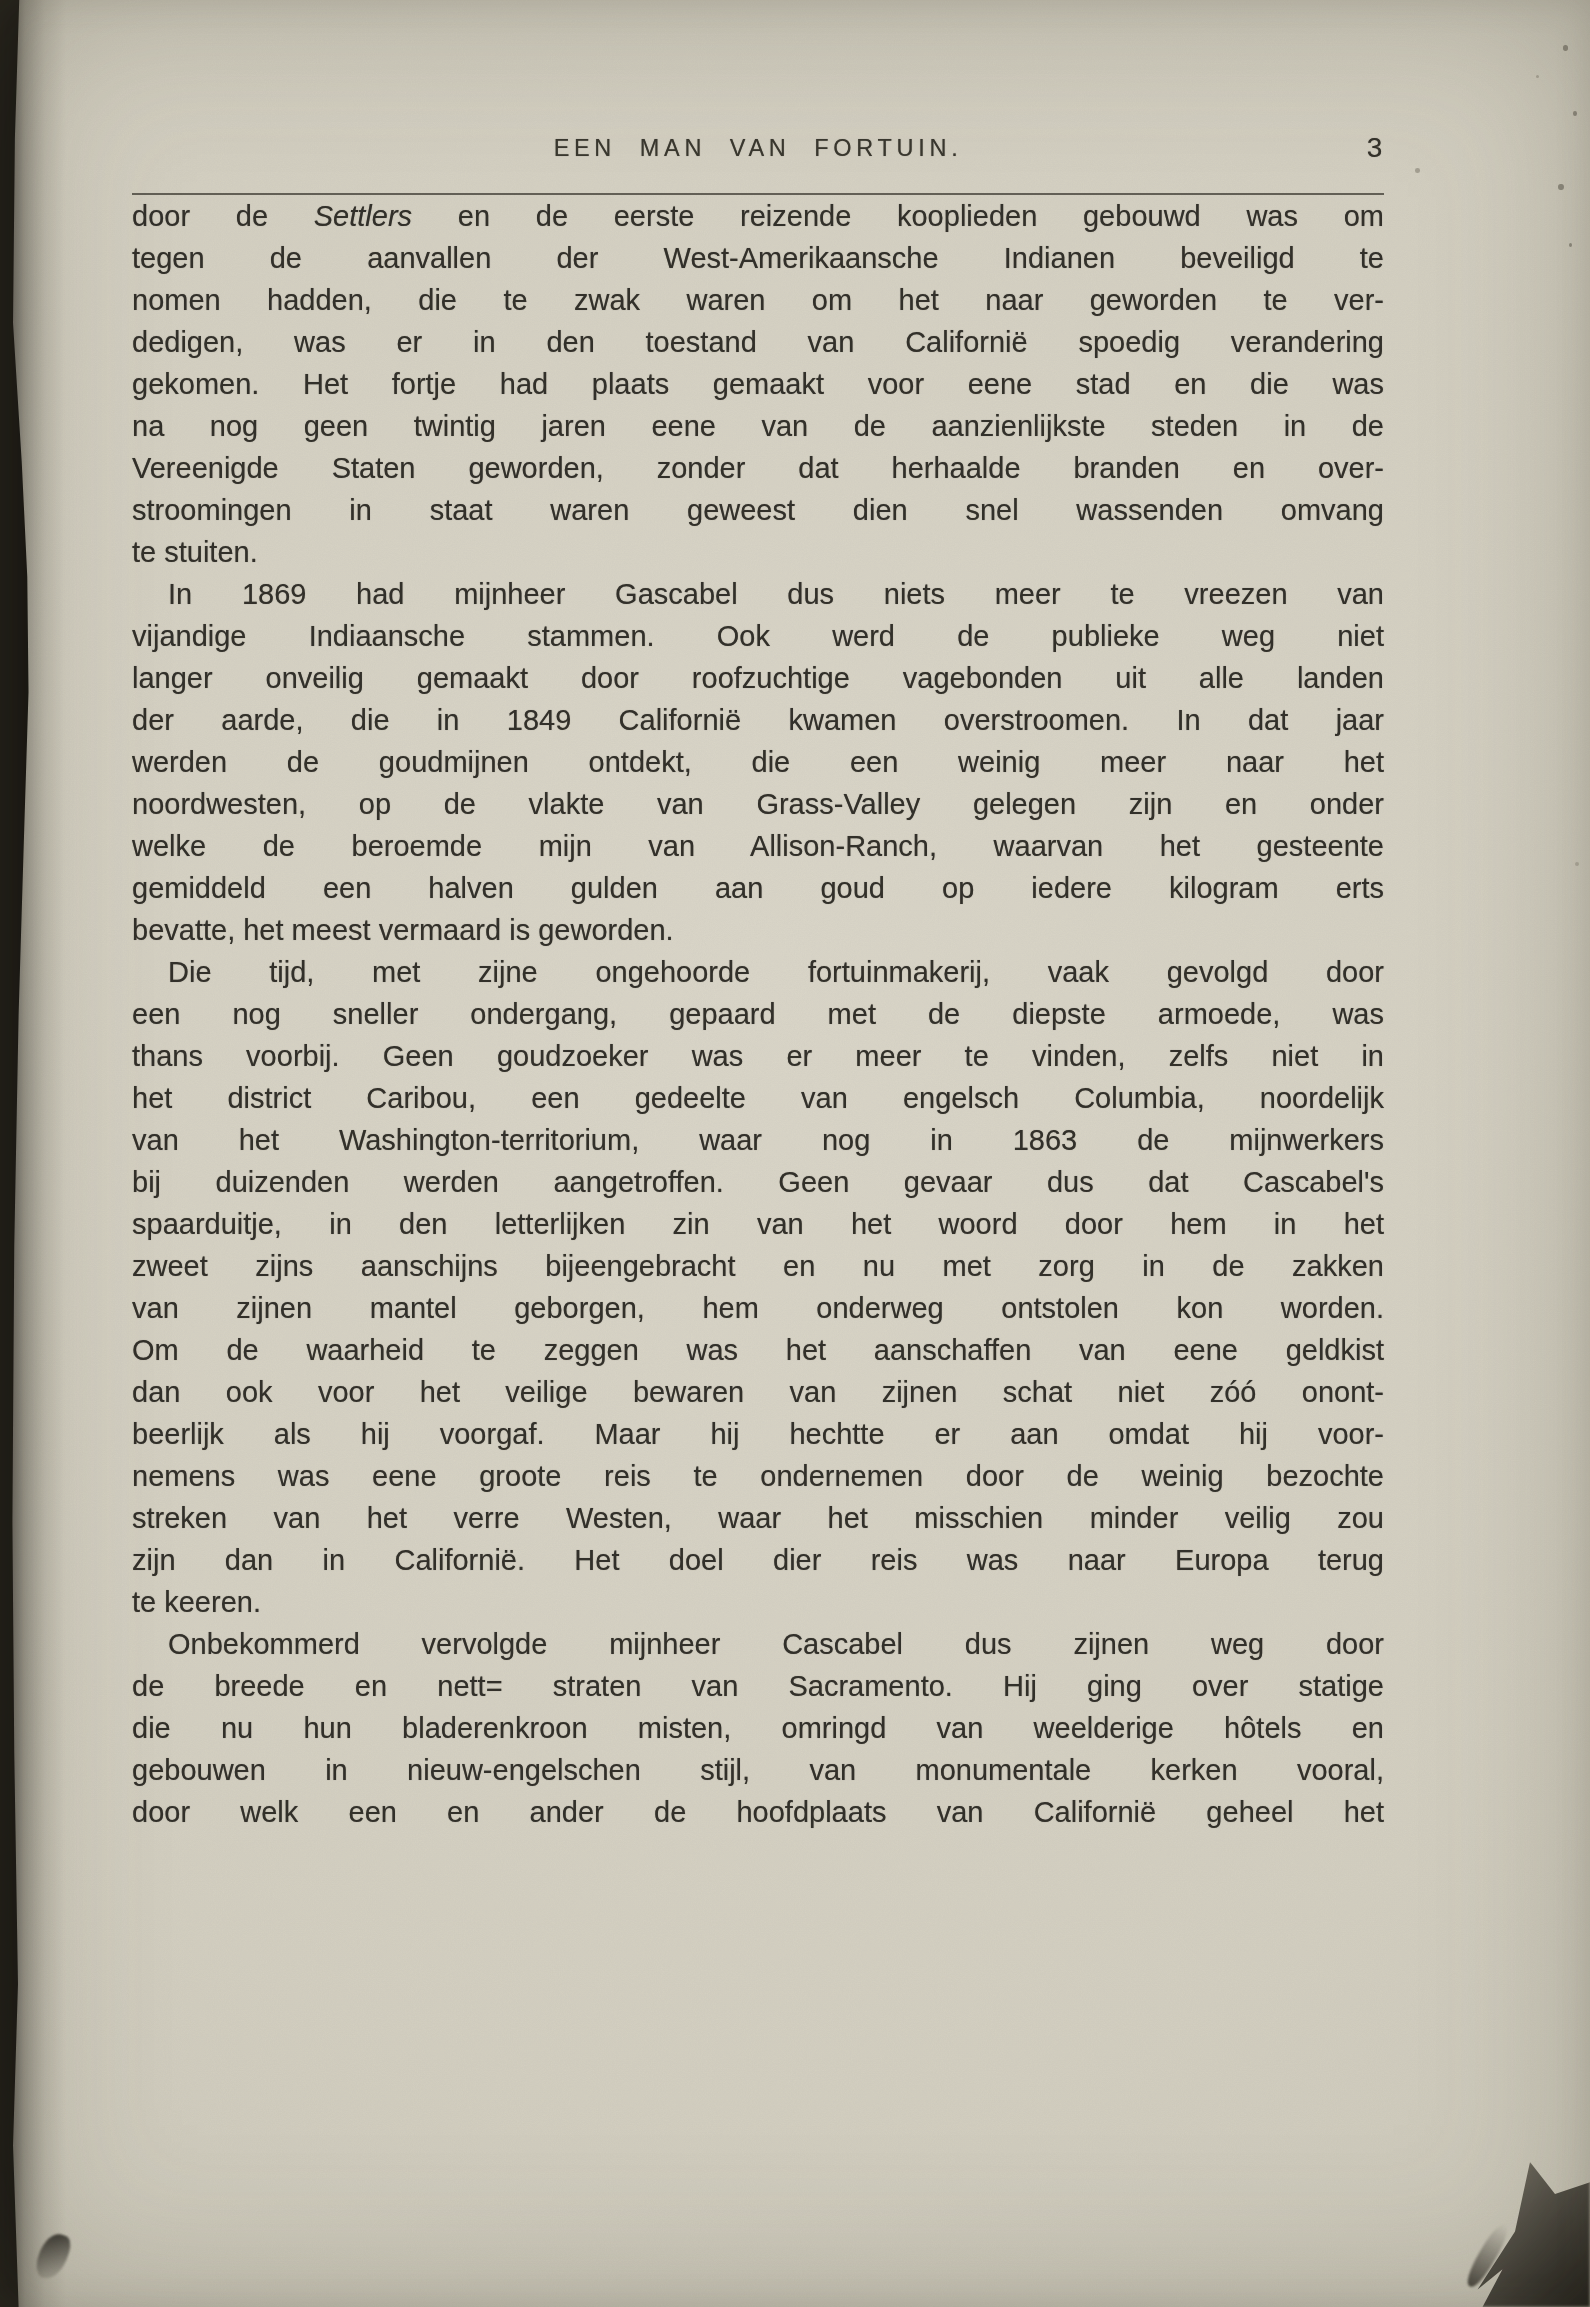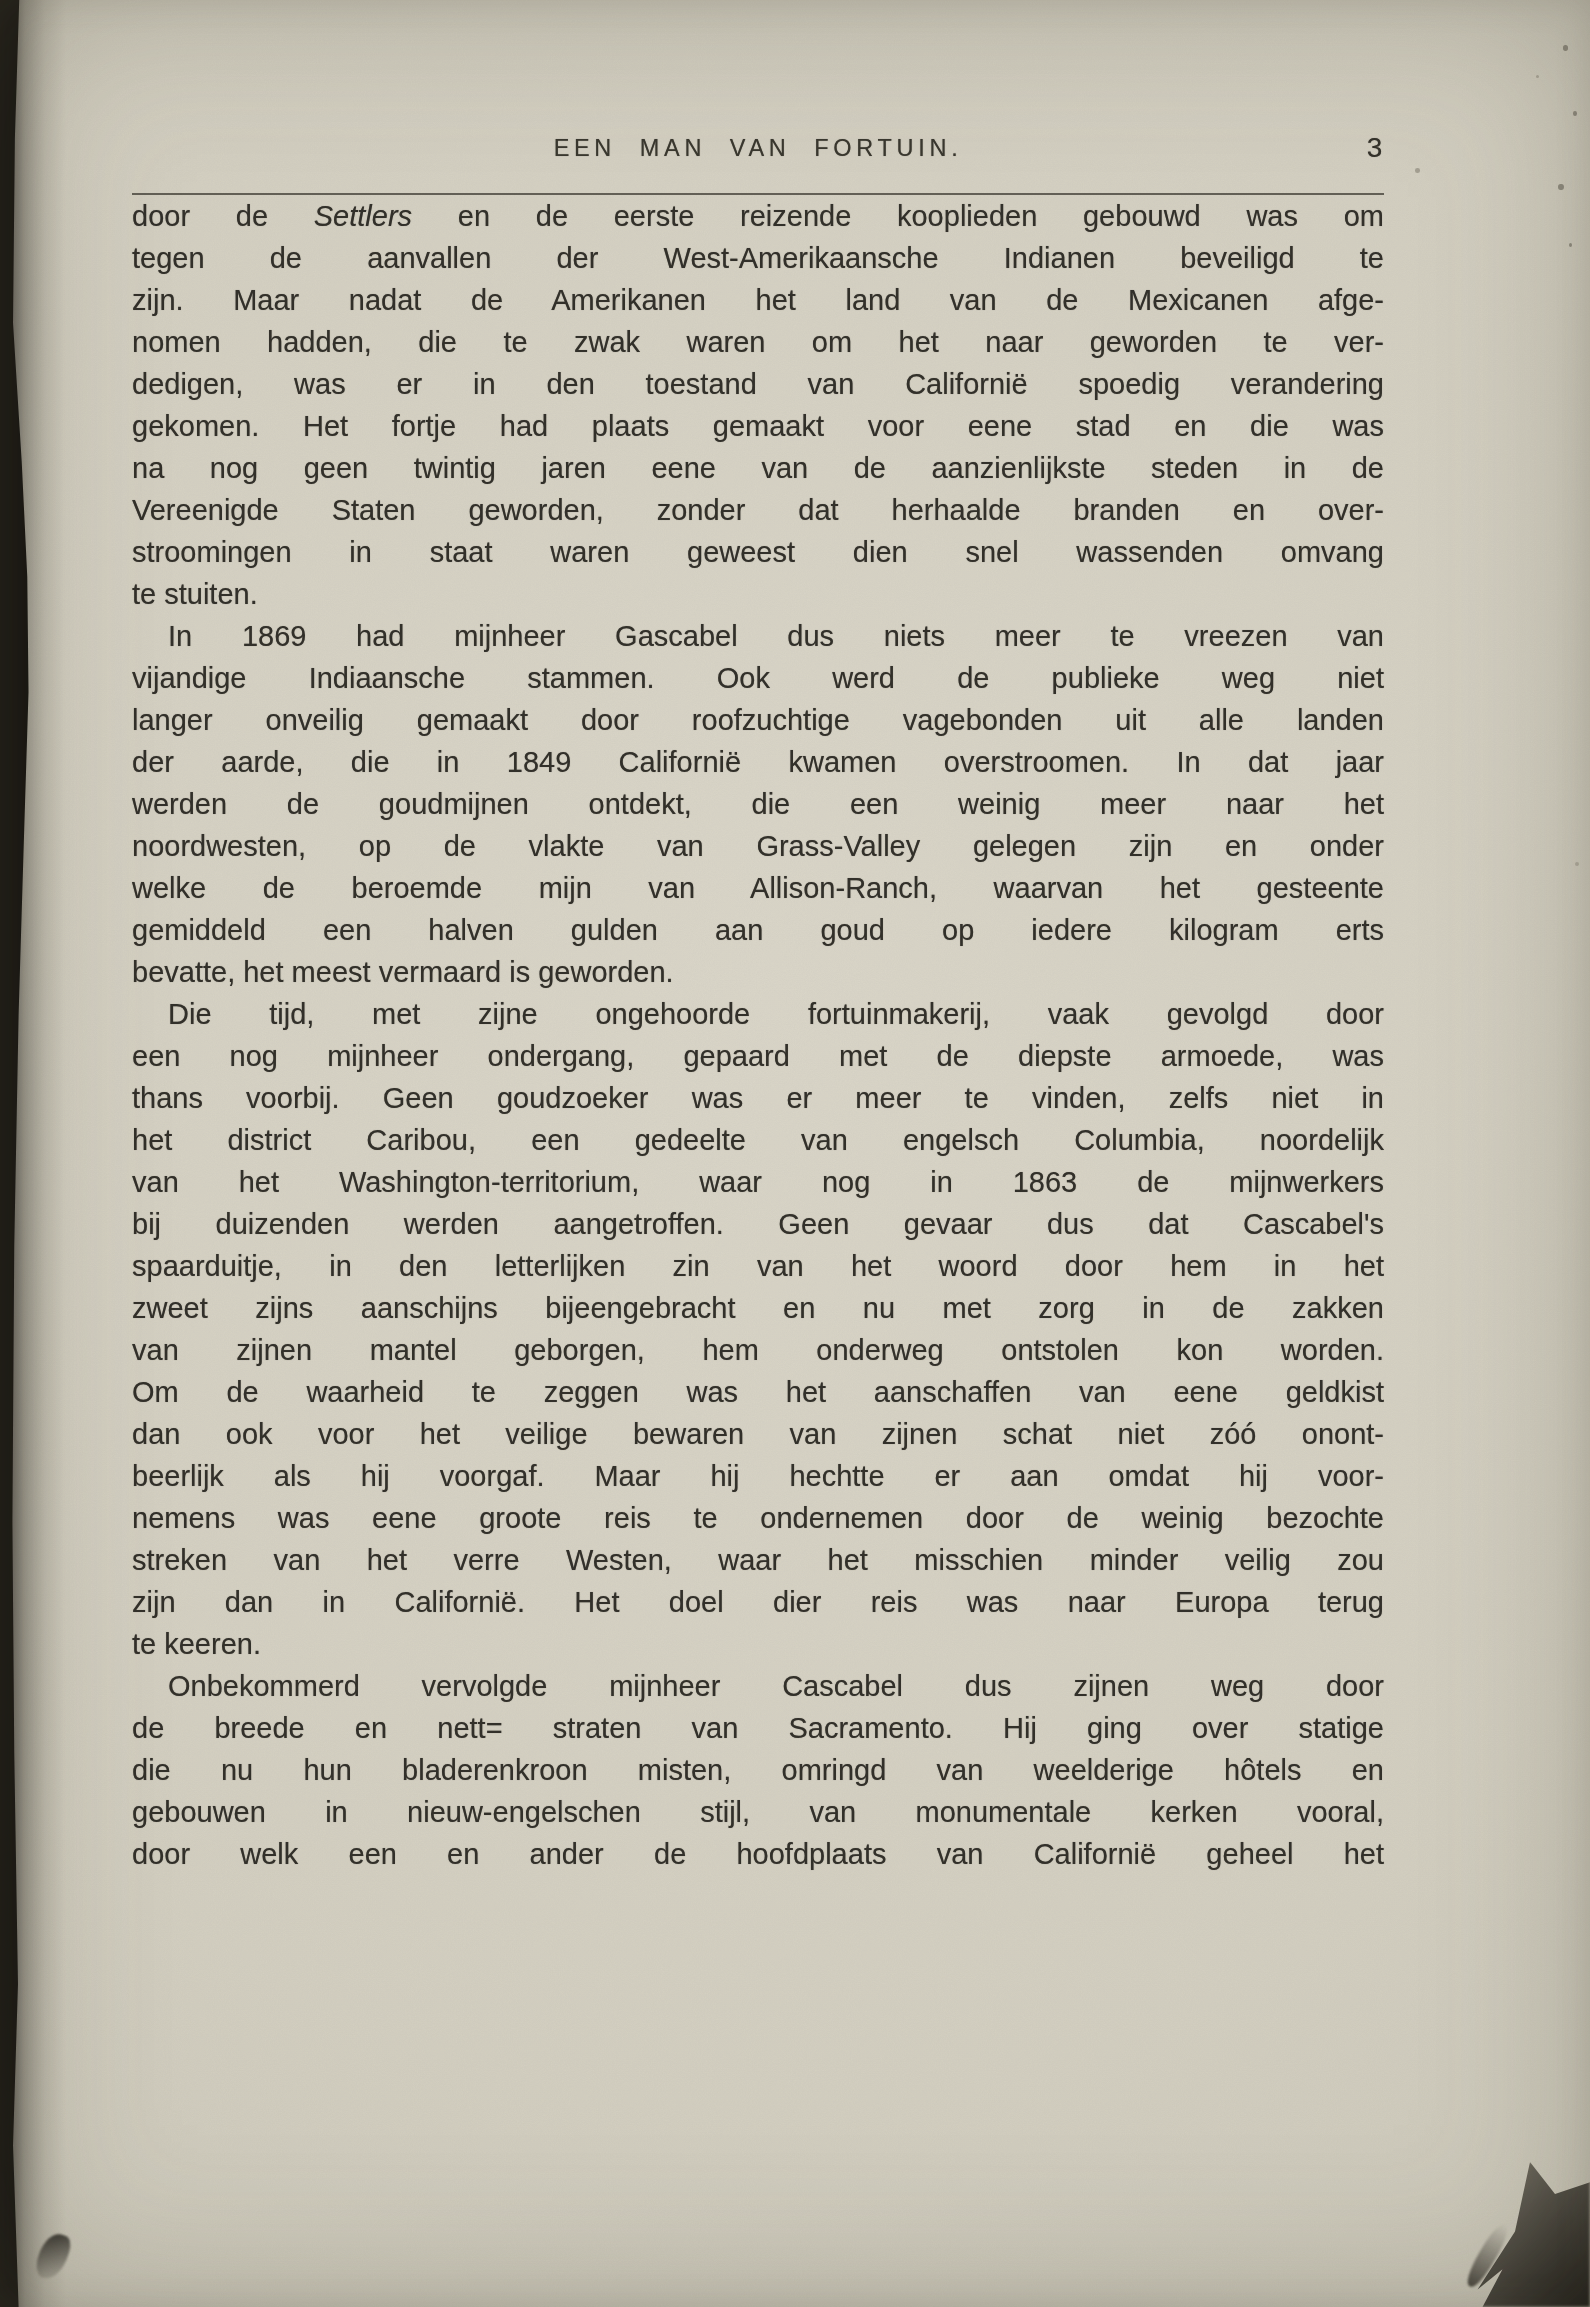--- a/index.html
+++ b/index.html
@@ -149,21 +149,20 @@
   <div class="column">
     <div class="header">
       <div class="header-title">EEN MAN VAN FORTUIN.</div>
       <div class="page-number">3</div>
     </div>
     <div class="rule"></div>
     <div class="body-text">
         <div class="paragraph">
           <div class="line"><span>door de </span><span class="italic">Settlers</span><span> en de eerste reizende kooplieden gebouwd was om</span></div>
           <div class="line">tegen de aanvallen der West-Amerikaansche Indianen beveiligd te</div>
-          <div class="line">zijn. Maar nadat de Amerikanen het land van de Mexicanen afge-</div>
           <div class="line">nomen hadden, die te zwak waren om het naar geworden te ver-</div>
           <div class="line">dedigen, was er in den toestand van Californië spoedig verandering</div>
           <div class="line">gekomen. Het fortje had plaats gemaakt voor eene stad en die was</div>
           <div class="line">na nog geen twintig jaren eene van de aanzienlijkste steden in de</div>
           <div class="line">Vereenigde Staten geworden, zonder dat herhaalde branden en over-</div>
           <div class="line">stroomingen in staat waren geweest dien snel wassenden omvang</div>
           <div class="line lastline">te stuiten.</div>
         </div>
         <div class="paragraph">
           <div class="line indent">In 1869 had mijnheer Gascabel dus niets meer te vreezen van</div>
@@ -171,21 +170,21 @@
           <div class="line">langer onveilig gemaakt door roofzuchtige vagebonden uit alle landen</div>
           <div class="line">der aarde, die in 1849 Californië kwamen overstroomen. In dat jaar</div>
           <div class="line">werden de goudmijnen ontdekt, die een weinig meer naar het</div>
           <div class="line">noordwesten, op de vlakte van Grass-Valley gelegen zijn en onder</div>
           <div class="line">welke de beroemde mijn van Allison-Ranch, waarvan het gesteente</div>
           <div class="line">gemiddeld een halven gulden aan goud op iedere kilogram erts</div>
           <div class="line lastline">bevatte, het meest vermaard is geworden.</div>
         </div>
         <div class="paragraph">
           <div class="line indent">Die tijd, met zijne ongehoorde fortuinmakerij, vaak gevolgd door</div>
-          <div class="line">een nog mijnheer ondergang, gepaard met de diepste armoede, was</div>
+          <div class="line">een nog sneller ondergang, gepaard met de diepste armoede, was</div>
           <div class="line">thans voorbij. Geen goudzoeker was er meer te vinden, zelfs niet in</div>
           <div class="line">het district Caribou, een gedeelte van engelsch Columbia, noordelijk</div>
           <div class="line">van het Washington-territorium, waar nog in 1863 de mijnwerkers</div>
           <div class="line">bij duizenden werden aangetroffen. Geen gevaar dus dat Cascabel's</div>
           <div class="line">spaarduitje, in den letterlijken zin van het woord door hem in het</div>
           <div class="line">zweet zijns aanschijns bijeengebracht en nu met zorg in de zakken</div>
           <div class="line">van zijnen mantel geborgen, hem onderweg ontstolen kon worden.</div>
           <div class="line">Om de waarheid te zeggen was het aanschaffen van eene geldkist</div>
           <div class="line">dan ook voor het veilige bewaren van zijnen schat niet zóó onont-</div>
           <div class="line">beerlijk als hij voorgaf. Maar hij hechtte er aan omdat hij voor-</div>

